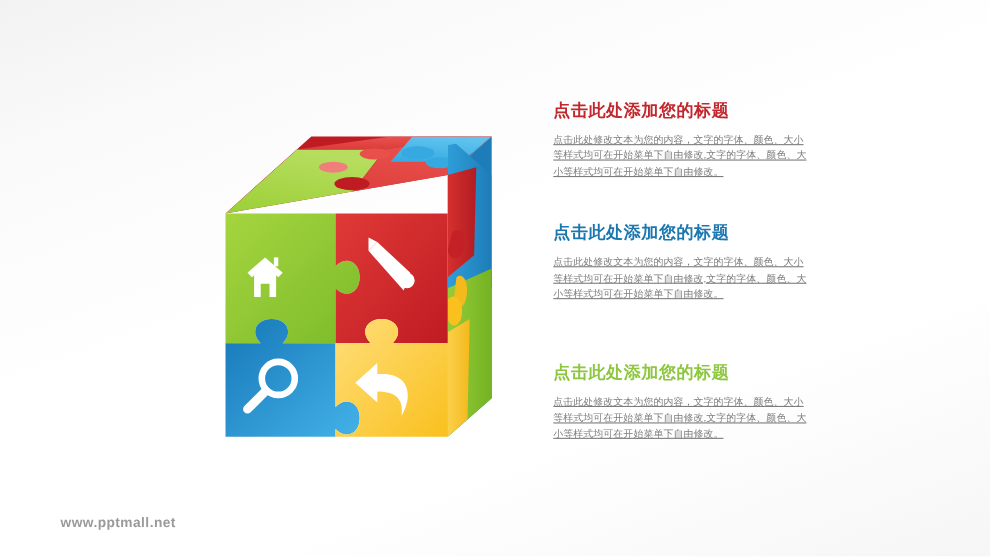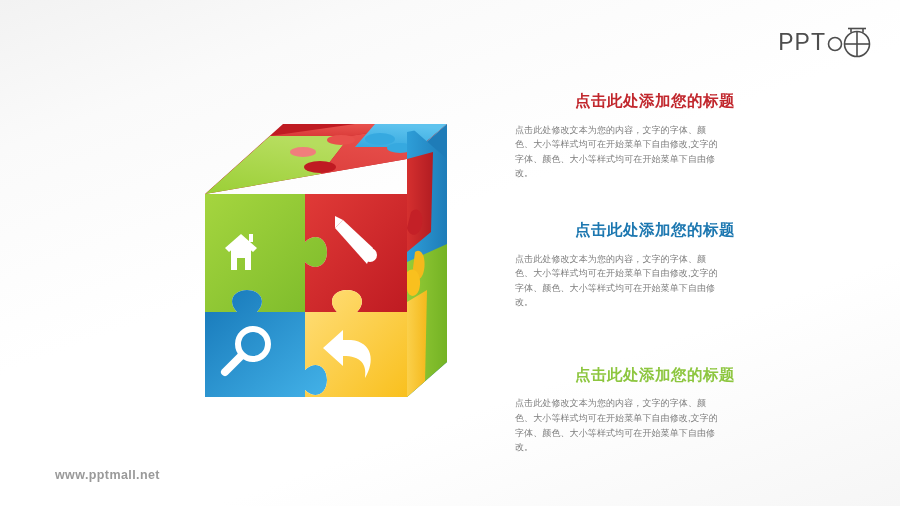--- a/index.html
+++ b/index.html
@@ -69,54 +69,40 @@
     width: 232px;
   }
   .block { margin-bottom: 36px; }
   .block:last-child { margin-bottom: 0; }
   .block-title {
     font-size: 15.5px;
     font-weight: bold;
     letter-spacing: 0.5px;
     margin: 0 0 9px 0;
     line-height: 1.2;
-    text-align: right;
   }
   .block-body {
     font-size: 9px;
     line-height: 1.62;
     color: #7d7d7d;
-    margin: 12px;
+    margin: 0;
     letter-spacing: 0.1px;
+    text-decoration: underline;
   }
   .block-1 .block-title { color: #c1272d; }
   .block-2 .block-title { color: #1c77b0; }
   .block-3 .block-title { color: #8dc63f; }
   .block-2 { margin-top: 40px; }
   .block-3 { margin-top: 56px; }
 </style>
 </head>
 <body>
 
 <div id="slide">
 
-  <div id="logo">
-    <span class="logo-text">PPT</span>
-    <svg width="52" height="40" viewBox="0 0 52 40">
-      <circle cx="9" cy="22" r="6.5" fill="none" stroke="#4d4d4d" stroke-width="1.6"></circle>
-      <g>
-        <circle cx="31" cy="22" r="12.5" fill="none" stroke="#4d4d4d" stroke-width="1.6"></circle>
-        <line x1="18.5" y1="22" x2="43.5" y2="22" stroke="#4d4d4d" stroke-width="1.6"></line>
-        <line x1="31" y1="9.5" x2="31" y2="34.5" stroke="#4d4d4d" stroke-width="1.6"></line>
-        <line x1="22" y1="6.5" x2="40" y2="6.5" stroke="#4d4d4d" stroke-width="1.6"></line>
-        <line x1="25" y1="6.5" x2="25" y2="10.5" stroke="#4d4d4d" stroke-width="1.6"></line>
-        <line x1="37" y1="6.5" x2="37" y2="10.5" stroke="#4d4d4d" stroke-width="1.6"></line>
-      </g>
-    </svg>
-  </div>
 
   <div id="cube-wrap">
     <svg id="cube-svg" width="300" height="290" viewBox="0 0 300 290">
       <defs>
         <linearGradient id="gGreen" x1="0" y1="0" x2="1" y2="1">
           <stop offset="0%" stop-color="#A5D53F"></stop>
             <stop offset="100%" stop-color="#7CBB2A"></stop>
         </linearGradient>
         <linearGradient id="gRed" x1="0" y1="0" x2="1" y2="1">
           <stop offset="0%" stop-color="#E03A37"></stop>

